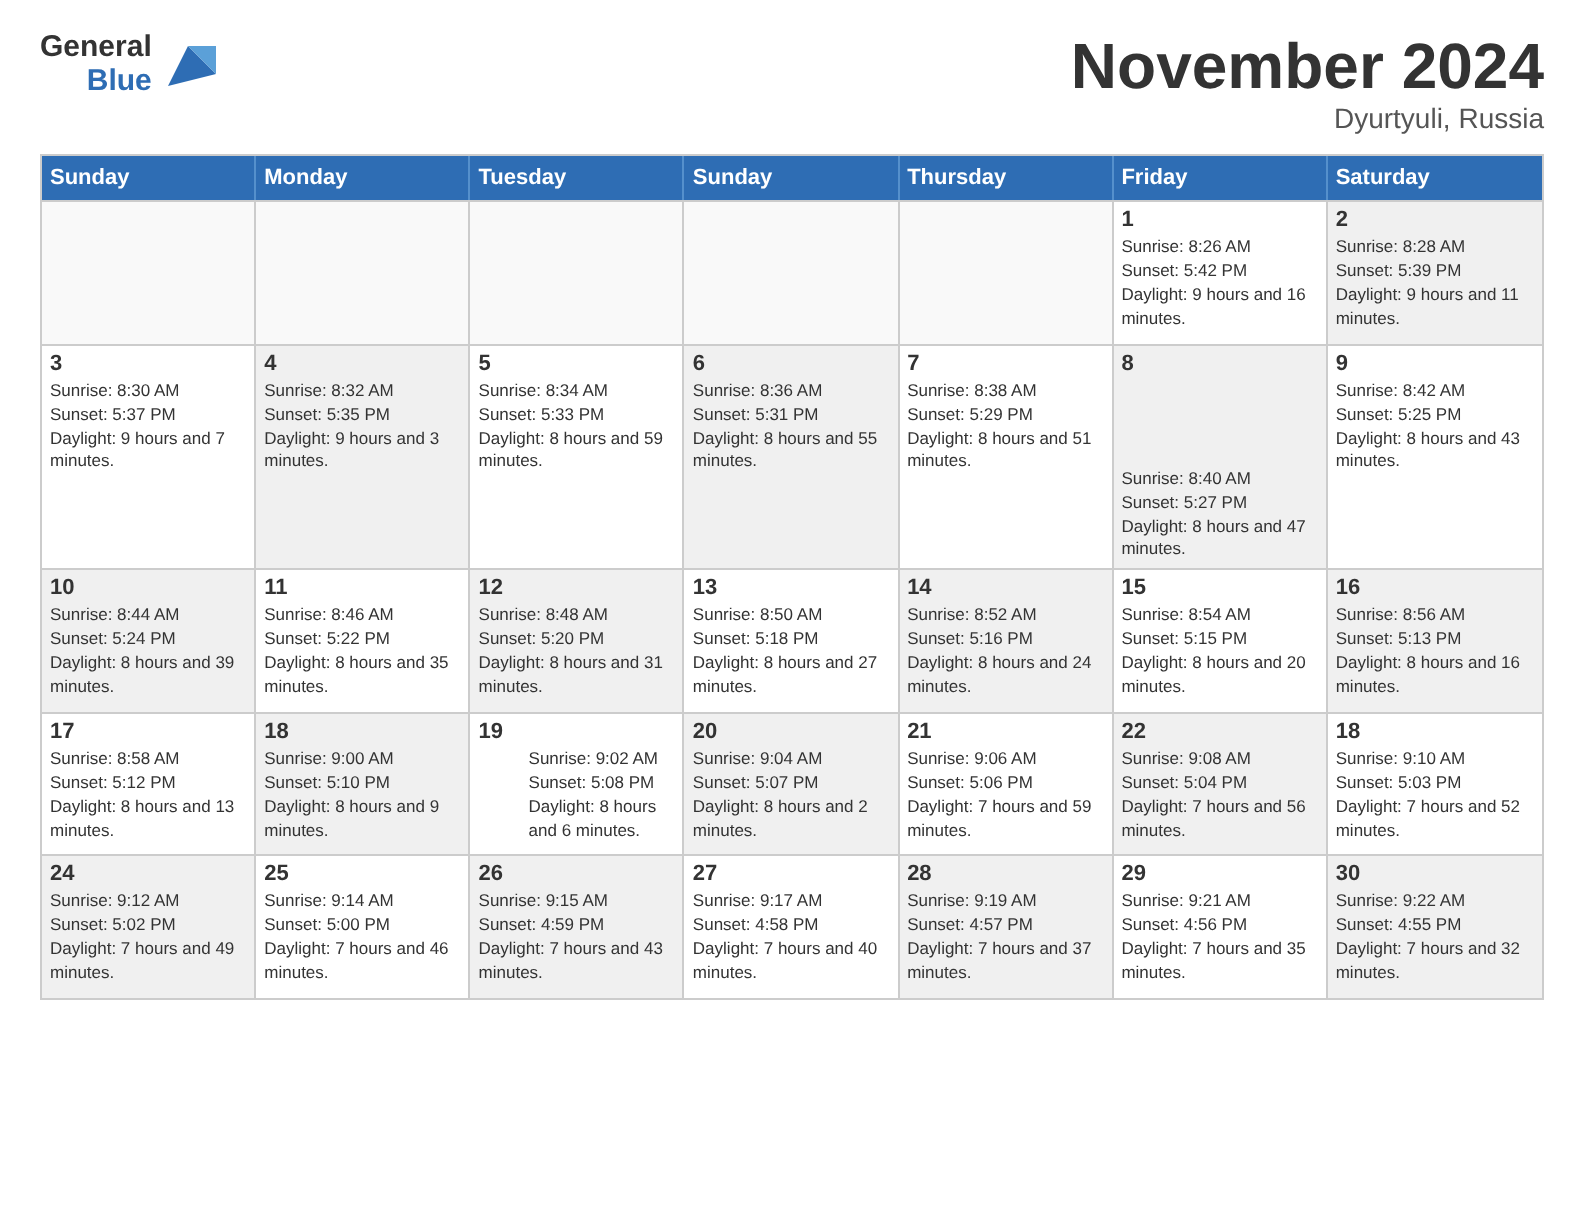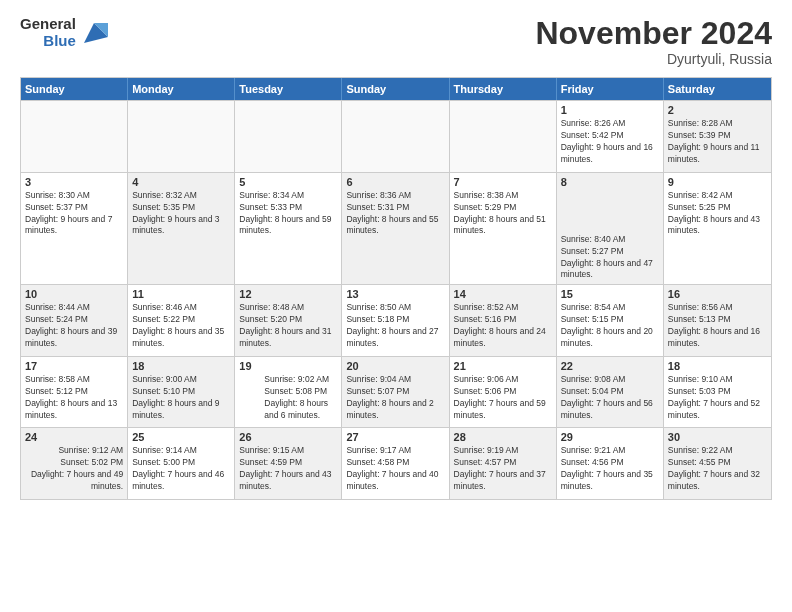--- a/index.html
+++ b/index.html
@@ -295,21 +295,21 @@
           <div class="cal-cell">
             <span class="day-num">18</span>
             <div class="day-info" style="white-space: pre-line;">Sunrise: 9:10 AM
 Sunset: 5:03 PM
 Daylight: 7 hours and 52 minutes.</div>
           </div>
         </div>
         <div class="cal-row">
           <div class="cal-cell shaded">
             <span class="day-num">24</span>
-            <div class="day-info" style="white-space: pre-line; text-align: right;">Sunrise: 9:12 AM
+            <div class="day-info" style="white-space: pre-line;">Sunrise: 9:12 AM
 Sunset: 5:02 PM
 Daylight: 7 hours and 49 minutes.</div>
           </div>
           <div class="cal-cell">
             <span class="day-num">25</span>
             <div class="day-info" style="white-space: pre-line;">Sunrise: 9:14 AM
 Sunset: 5:00 PM
 Daylight: 7 hours and 46 minutes.</div>
           </div>
           <div class="cal-cell shaded">

